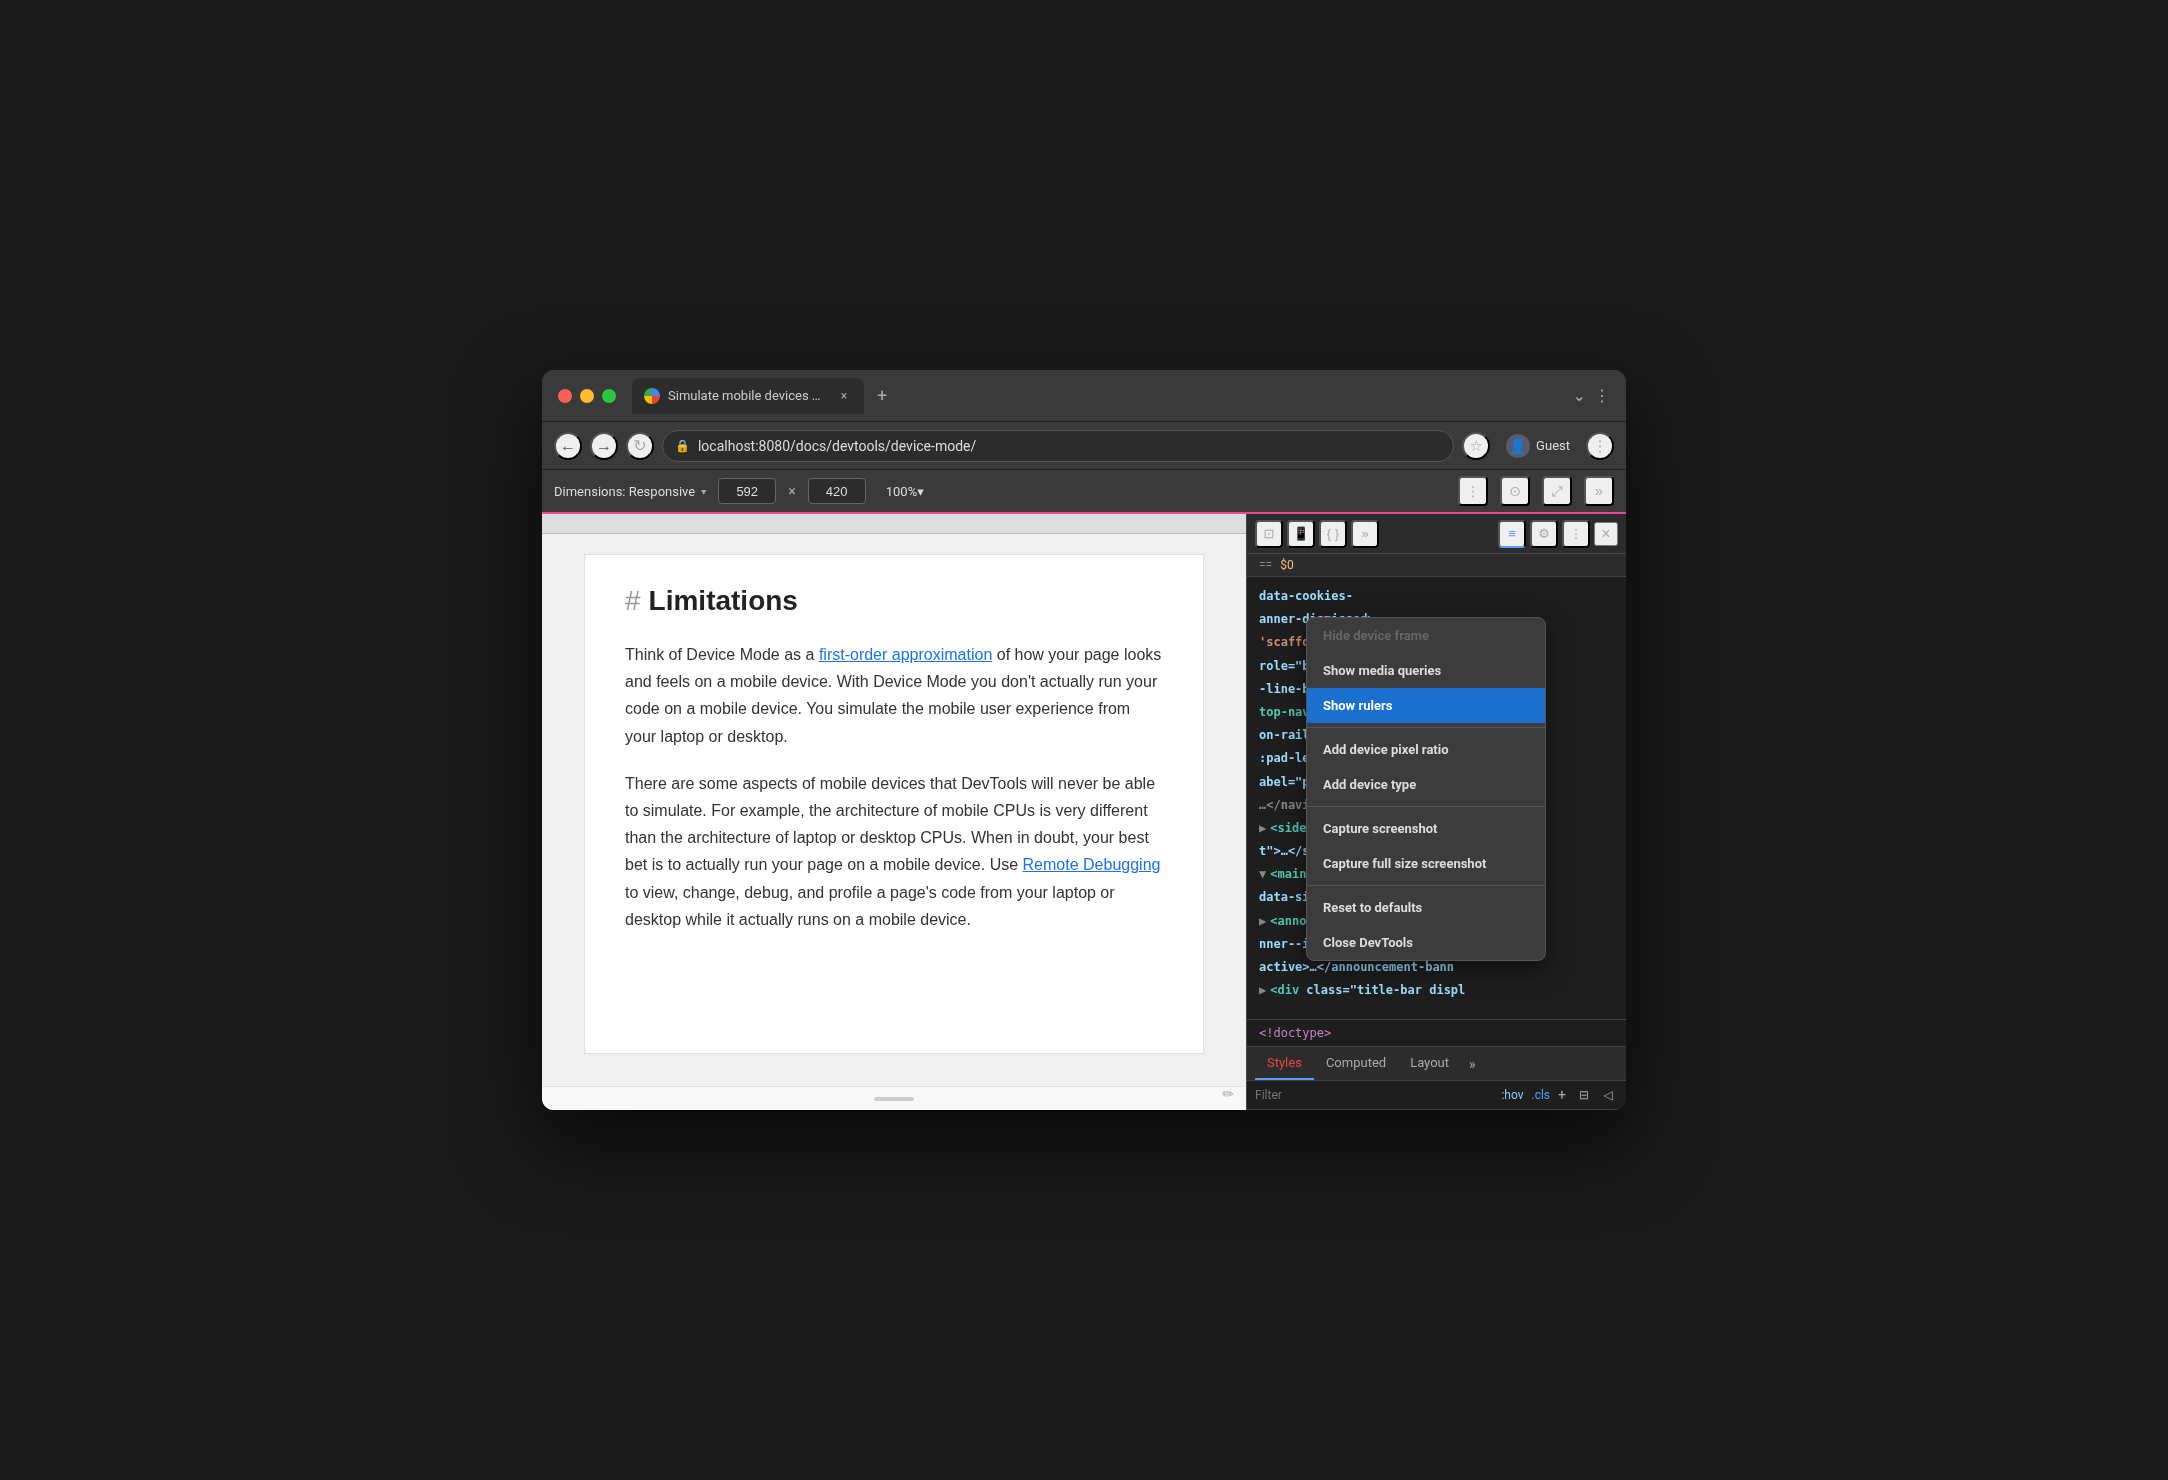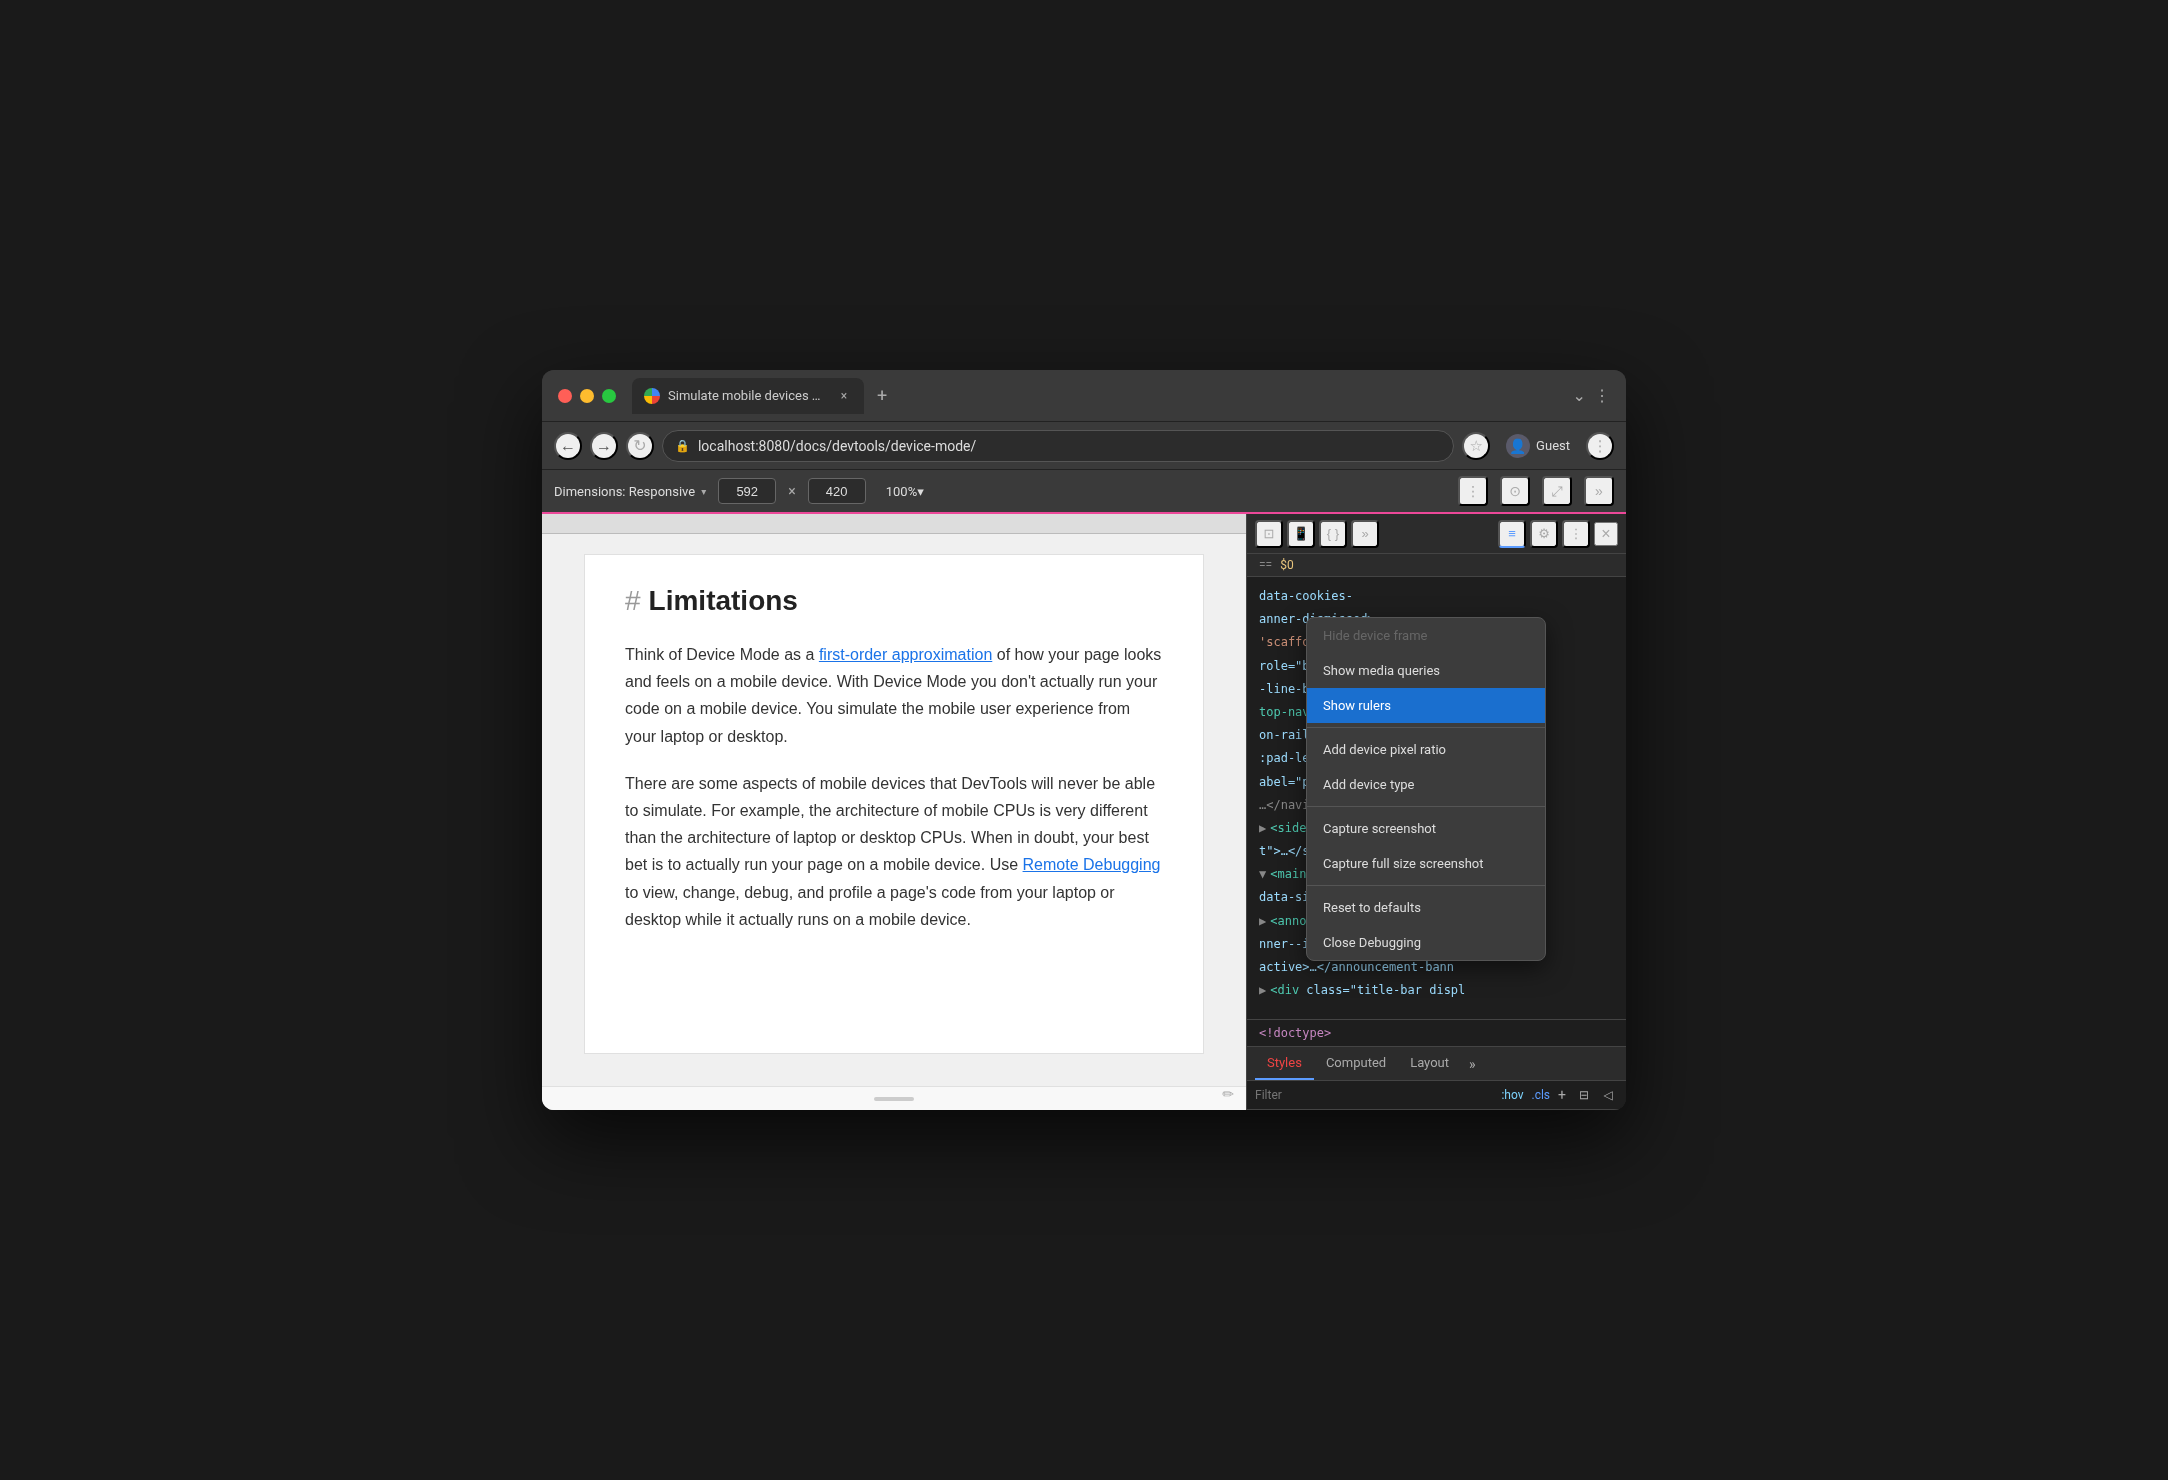--- a/index.html
+++ b/index.html
@@ -737,21 +737,21 @@
           <button class="devtools-close-btn">
             <span>×</span>
           </button>
         </div>
 
         <div class="devtools-header-bar">
           <span class="dollar-sign">==</span>
           <span class="dollar-value">$0</span>
         </div>
 
-        <div style="position: relative; flex: 1; overflow: hidden; display: flex; flex-direction: column;">
+        <div style="position: relative; flex: 1; overflow: hidden; display: flex; flex-direction: column; font-weight: bold;">
           <div class="devtools-content">
             <div class="html-line"><span class="html-attr">data-cookies-</span></div>
             <div class="html-line"><span class="html-attr">anner-dismissed&gt;</span></div>
             <div class="html-line"><span class="html-value">'scaffold'&gt;</span><span class="badge-grid">grid</span></div>
             <div class="html-line"><span class="html-attr">role="banner" class=</span></div>
             <div class="html-line"><span class="html-attr">-line-bottom" data-s</span></div>
             <div class="html-line"><span class="html-tag">top-nav&gt;</span></div>
             <div class="html-line"><span class="html-attr">on-rail role="naviga</span></div>
             <div class="html-line"><span class="html-attr">:pad-left-200 lg:pad</span></div>
             <div class="html-line"><span class="html-attr">abel="primary" tabin</span></div>
@@ -788,21 +788,21 @@
               <span>Capture screenshot</span>
             </div>
             <div class="menu-item">
               <span>Capture full size screenshot</span>
             </div>
             <div class="menu-divider"></div>
             <div class="menu-item">
               <span>Reset to defaults</span>
             </div>
             <div class="menu-item">
-              <span>Close Debugging</span>
+              <span>Close DevTools</span>
             </div>
           </div>
         </div>
 
         <div class="devtools-bottom">
           <div style="padding: 6px 12px; font-size: 12px; font-family: monospace; color: #9cdcfe; border-bottom: 1px solid #444;">
             <span style="color: #c586c0;">&lt;!doctype&gt;</span>
           </div>
           <div class="devtools-tabs">
             <div class="devtools-tab active">

